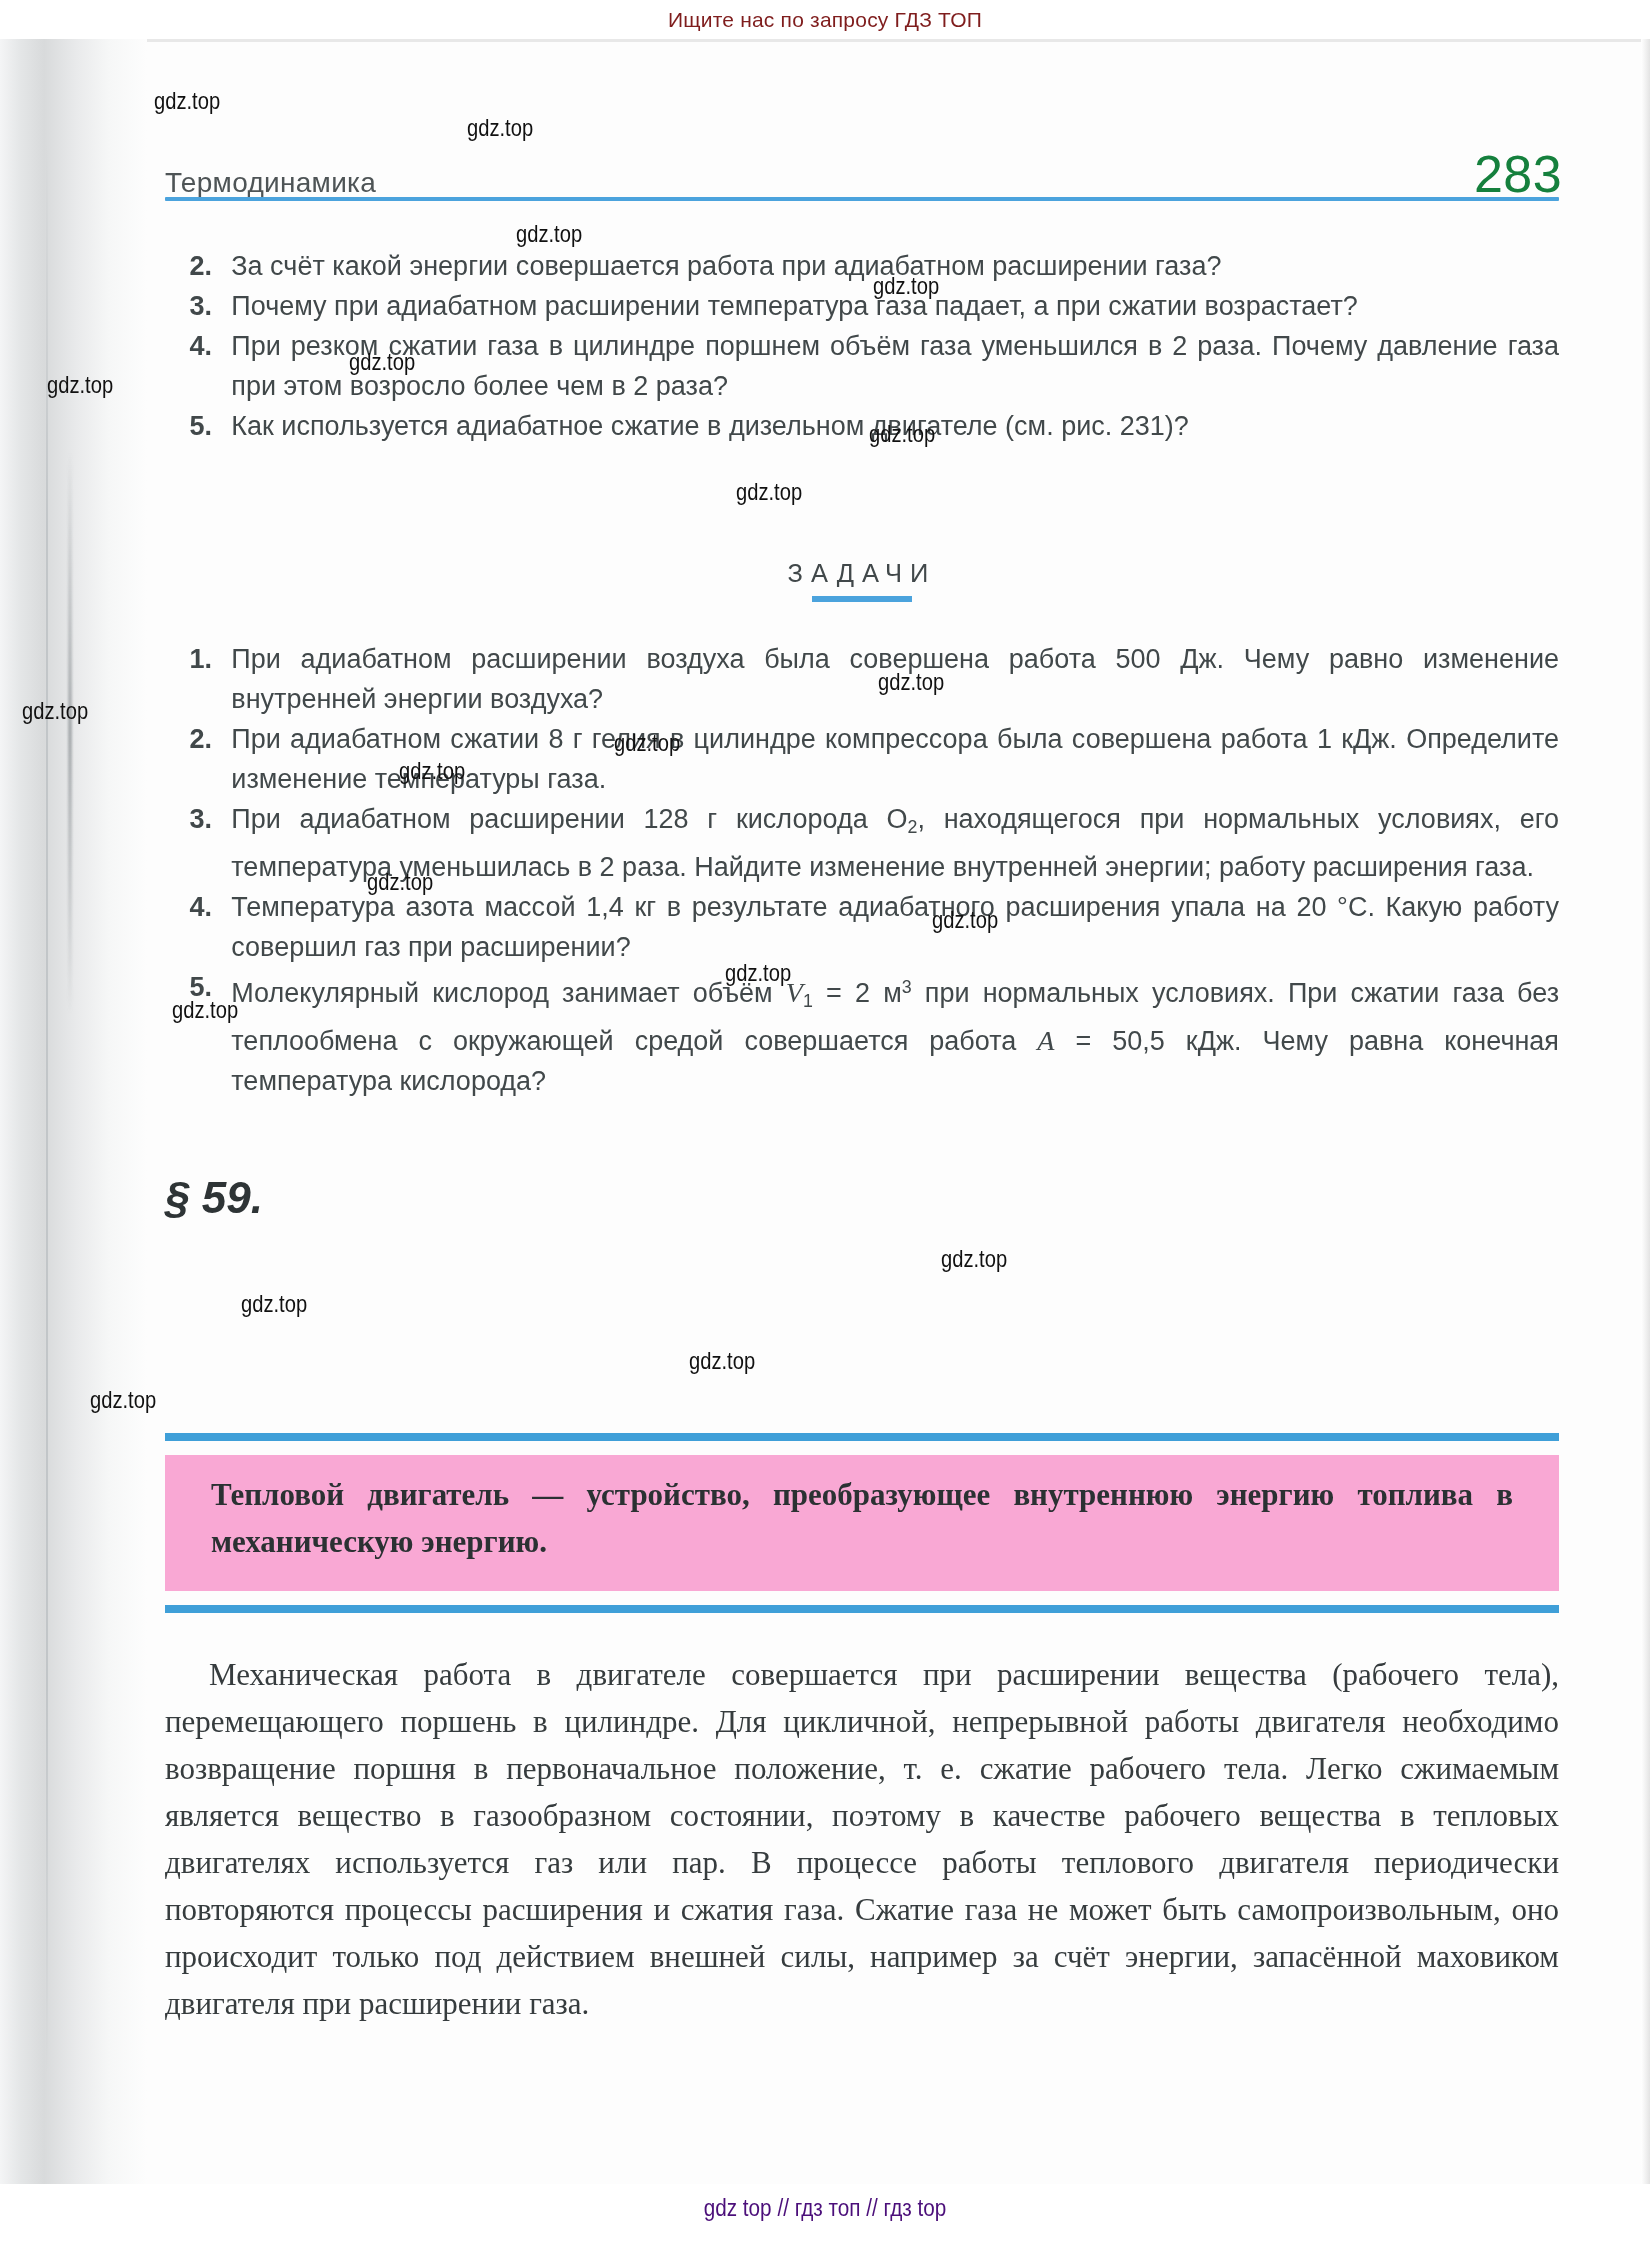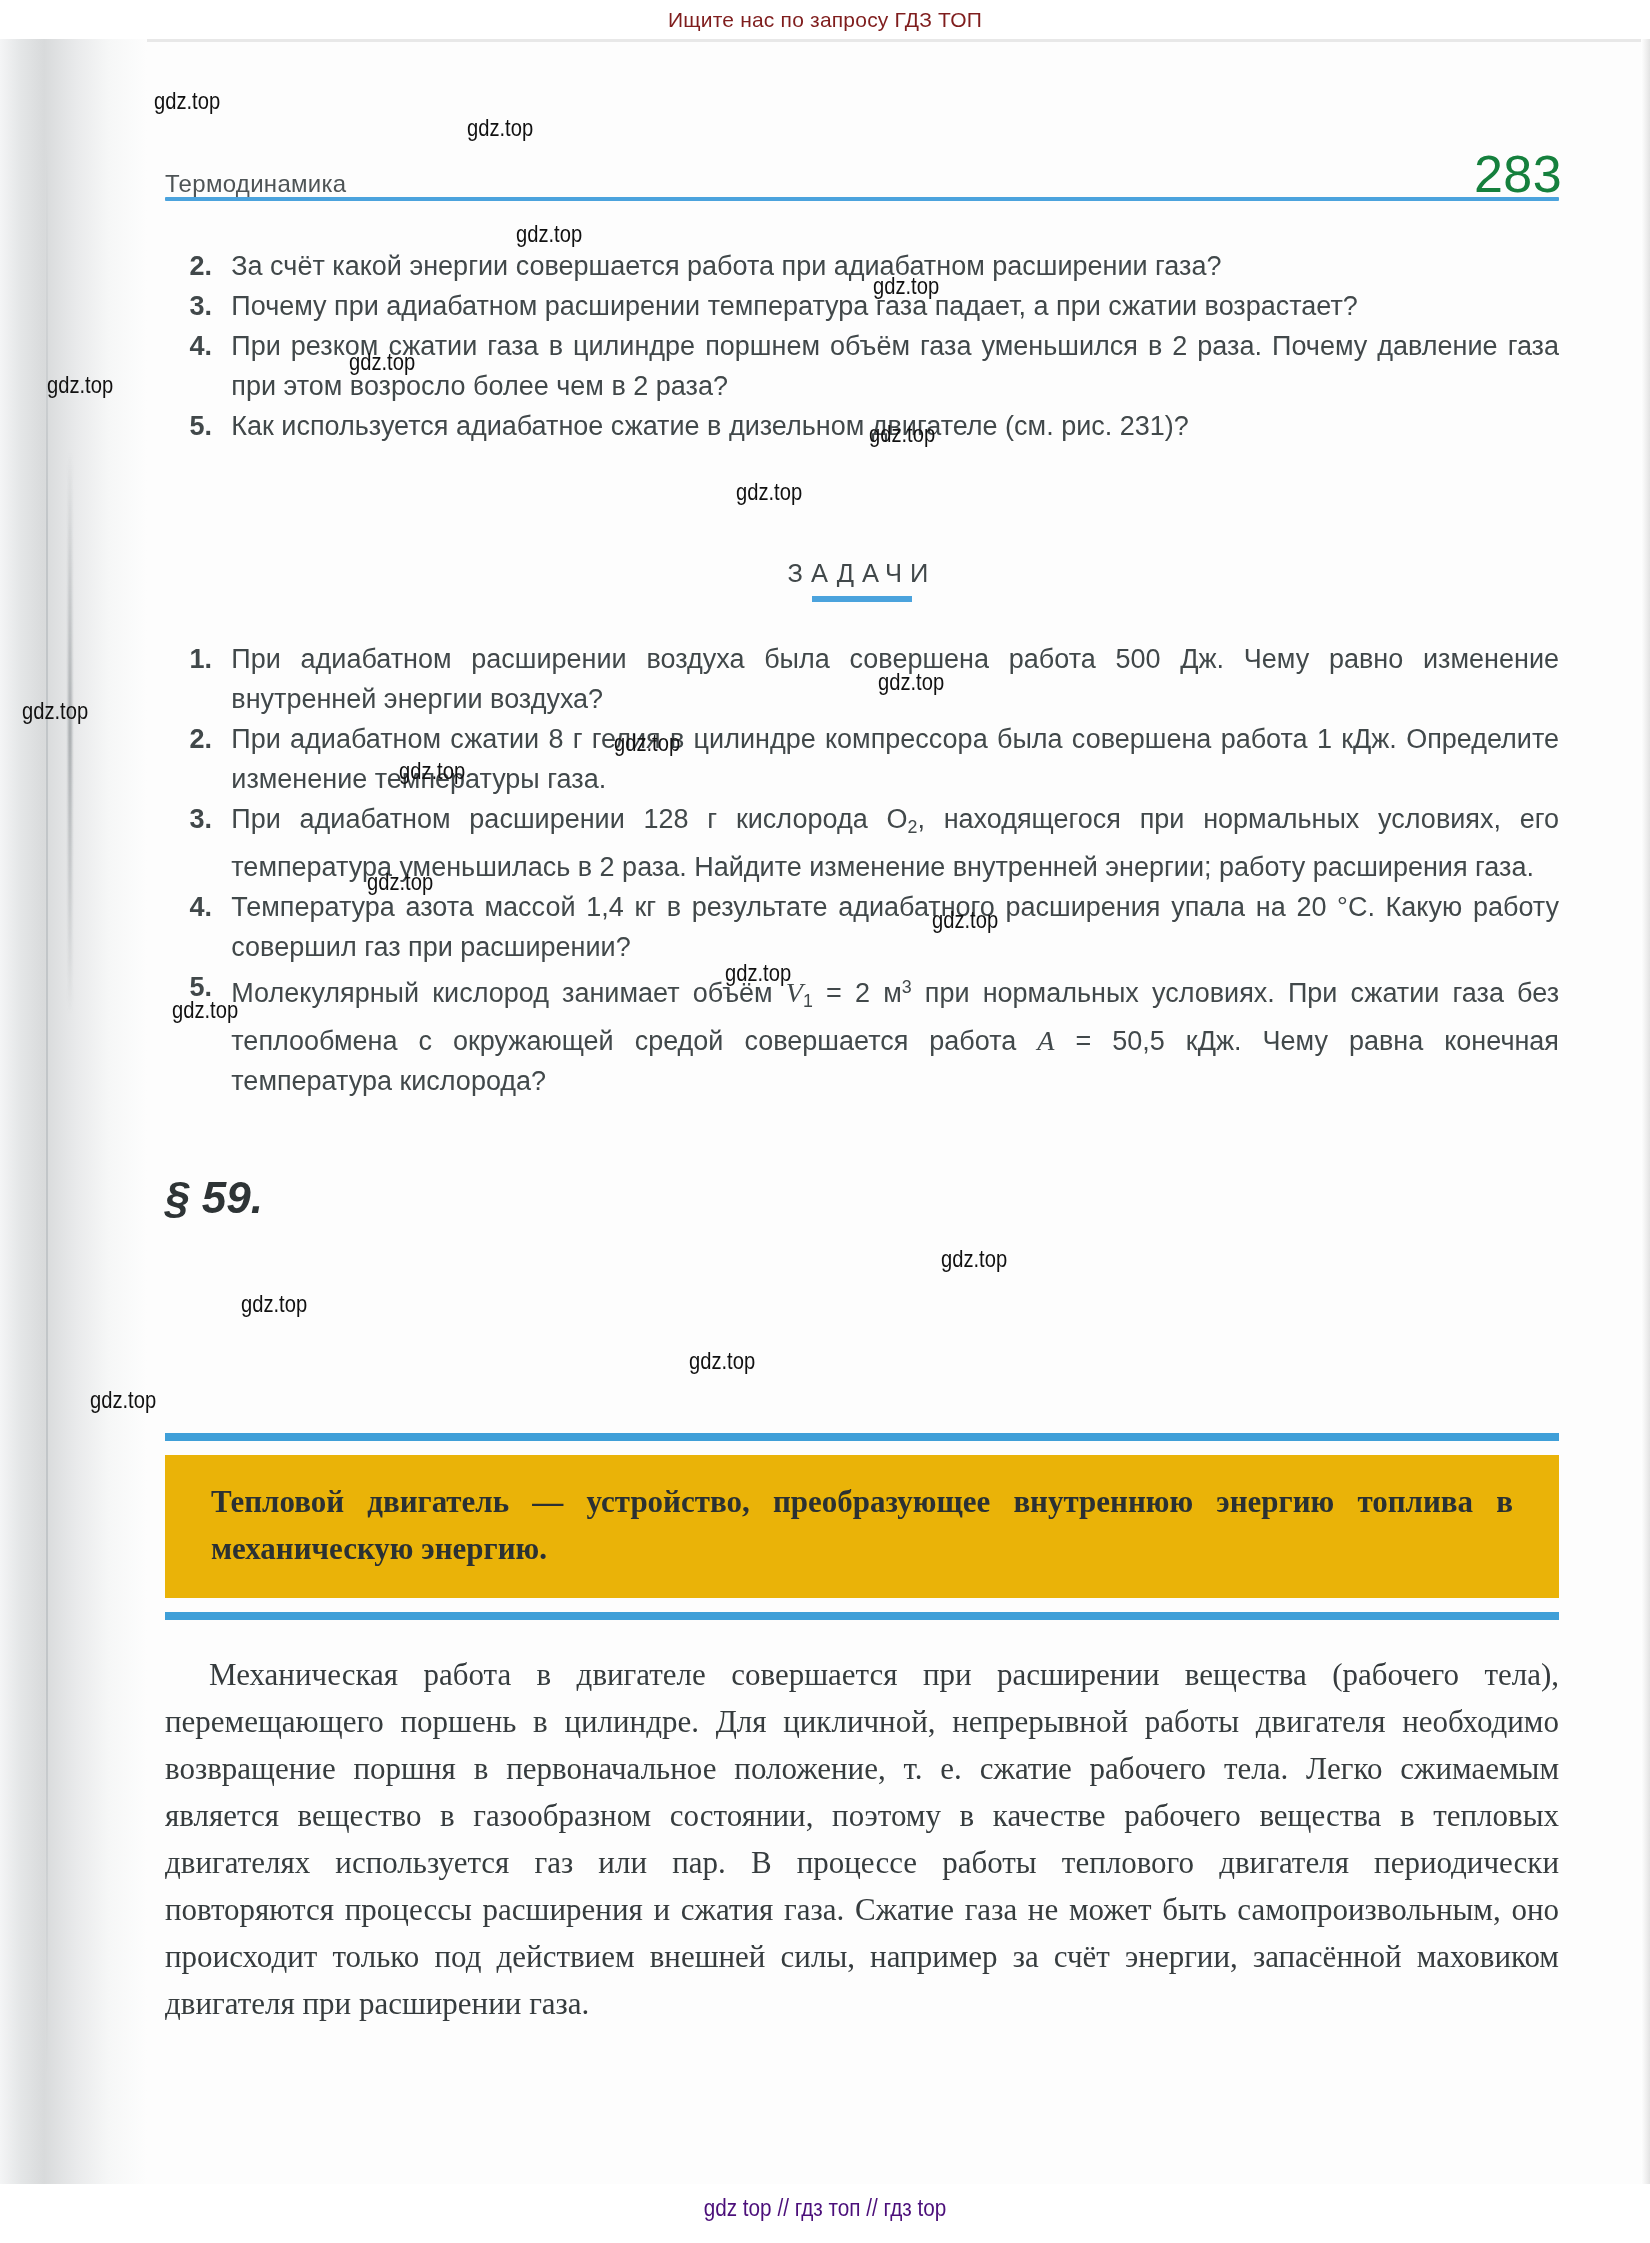--- a/index.html
+++ b/index.html
@@ -110,21 +110,21 @@
   .runhead {
     position: absolute;
     left: 0;
     top: 105px;
     width: 1397px;
     display: flex;
     align-items: baseline;
     justify-content: space-between;
   }
   .runhead-title {
-    font-size: 24px;
+    font-size: 28px;
     color: #4e5456;
     font-family: "Liberation Sans", sans-serif;
     letter-spacing: 0.3px;
   }
   .runhead-page {
     font-size: 52px;
     color: #15803d;
     font-family: "Liberation Sans", sans-serif;
     font-weight: 400;
     letter-spacing: 0.4px;
@@ -236,22 +236,22 @@
     position: absolute;
     left: 0;
     width: 1394px;
   }
   .defbox .rule {
     height: 8px;
     background: #3f9fd8;
     width: 1394px;
   }
   .defbox .inner {
-    background: #eab308;
-    padding: 23px 46px 26px 46px;
+    background: #f9a8d4;
+    padding: 16px 46px 26px 46px;
     box-sizing: border-box;
   }
   .defbox .inner p {
     margin: 0;
     font-family: "Liberation Serif", serif;
     font-weight: bold;
     font-size: 31px;
     line-height: 47px;
     color: #2b3133;
     text-align: justify;

